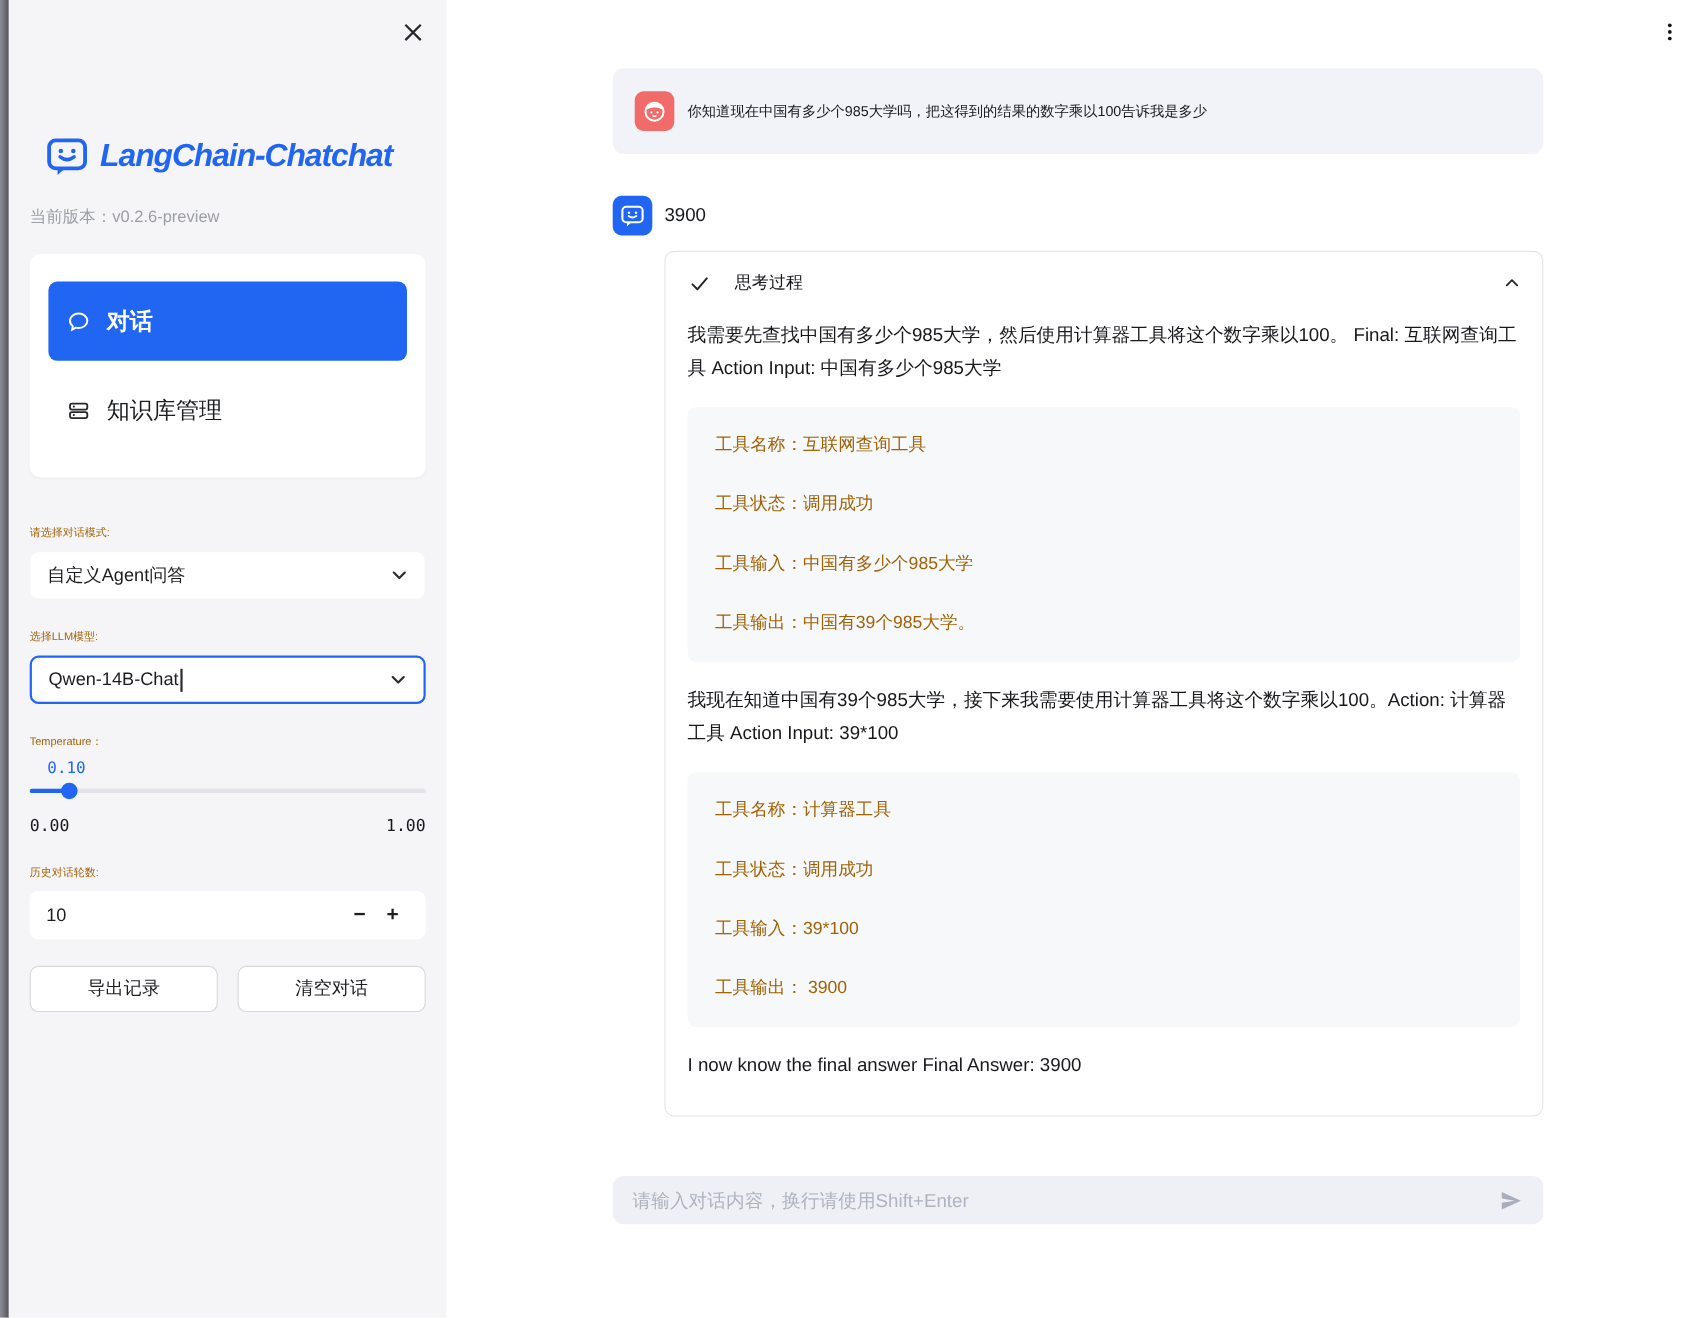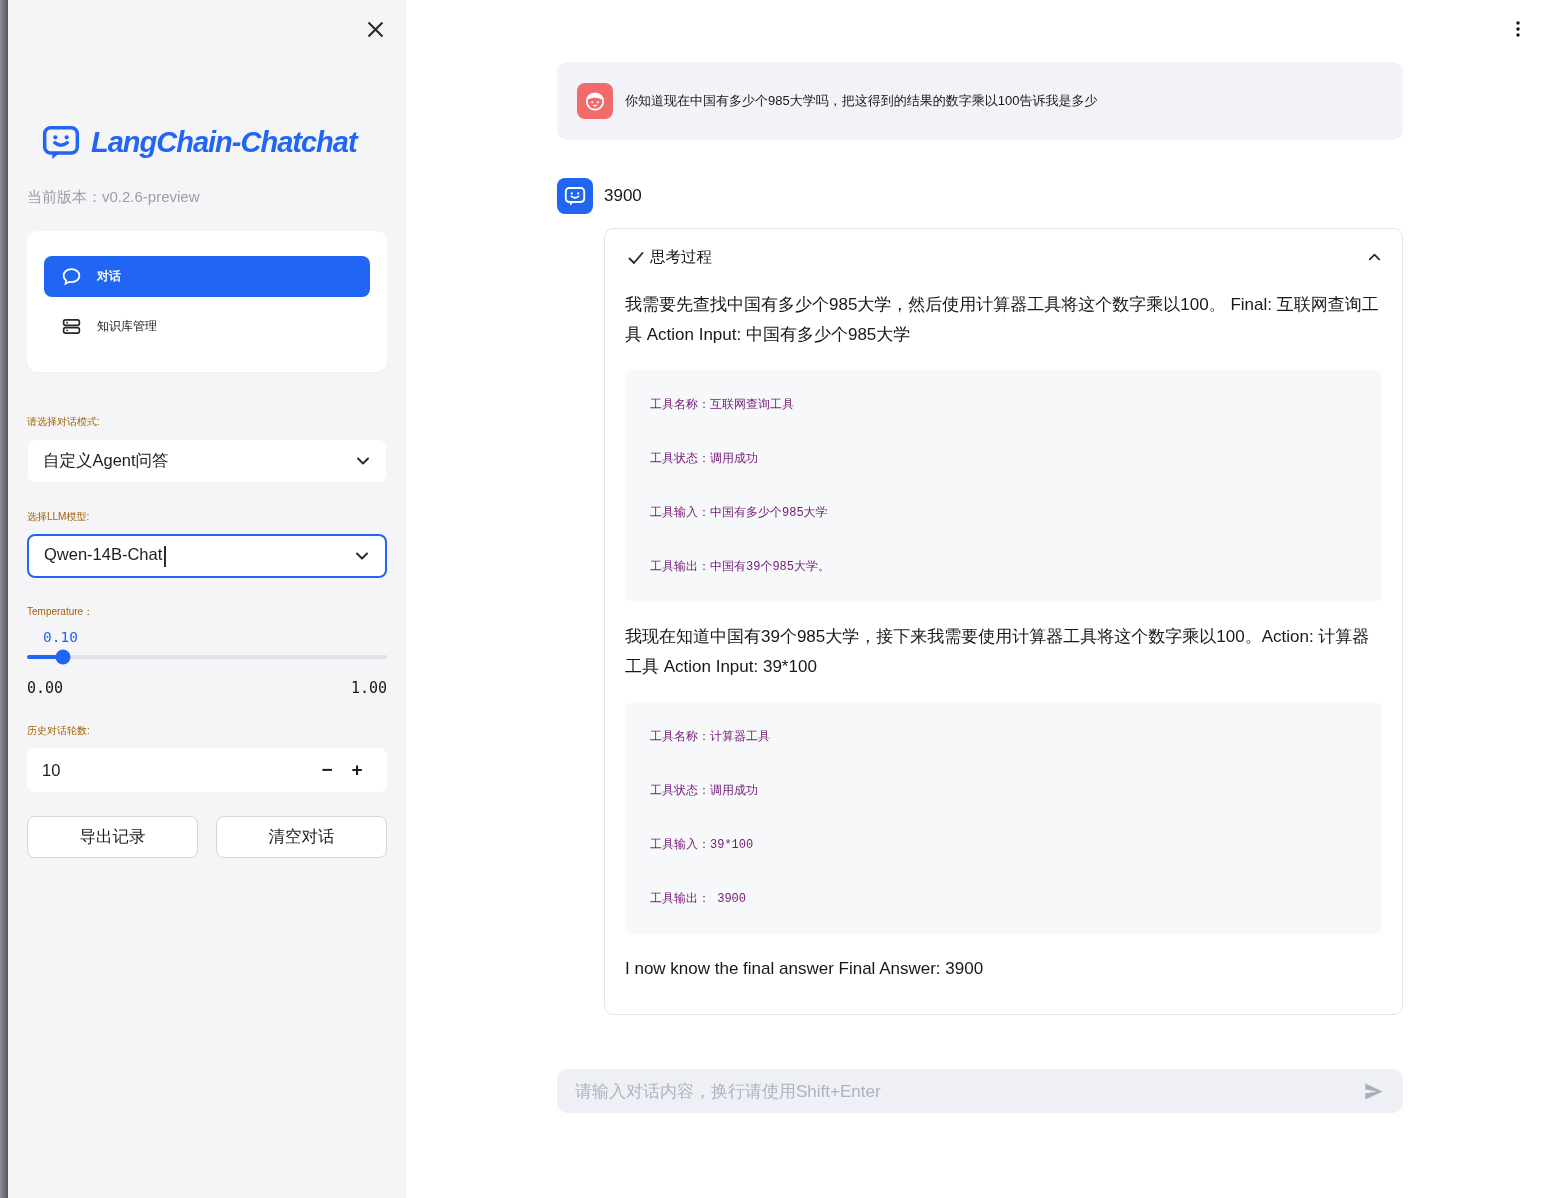--- a/index.html
+++ b/index.html
@@ -39,22 +39,22 @@
   .version-line {
     margin-top: 26px; text-align: left;
     font-size: 15px; color: #9c9ea6; padding-right: 0px;
   }
   .nav-card {
     margin-top: 24px; background: #ffffff; border-radius: 10px;
     padding: 25px 17px; box-shadow: 0 1px 2px rgba(0,0,0,0.03);
   }
   .nav-item {
     display: flex; align-items: center; gap: 15px;
-    padding: 10px 17px; border-radius: 8px;
-    font-size: 12px; color: #1c1d21; cursor: pointer;
+    padding: 22px 17px; border-radius: 8px;
+    font-size: 21px; color: #1c1d21; cursor: pointer;
   }
   .nav-item.active { background: #2166f3; color: #ffffff; font-weight: bold; }
   .nav-item + .nav-item { margin-top: 9px; }
 
   .field-label { margin-top: 27px; margin-bottom: 10px; font-size: 10px; color: #a16207; }
   .field-label.first { margin-top: 43px; }
   .select-box {
     height: 44px; background: #ffffff; border-radius: 8px;
     display: flex; align-items: center; justify-content: space-between;
     padding: 0 15px; font-size: 16.5px; cursor: pointer;
@@ -112,35 +112,35 @@
   .avatar.user { background: #f26b6b; }
   .avatar.bot { background: #2166f3; }
   .user-msg-text { font-size: 13px; color: #17181c; }
 
   .assistant-row { display: flex; gap: 11px; margin-top: 38px; }
   .assistant-body { flex: 1; }
   .assistant-answer { font-size: 17px; color: #17181c; line-height: 36px; }
 
   .expander { border: 1px solid #e4e5e9; border-radius: 9px; margin-top: 14px; }
   .exp-header {
-    display: flex; align-items: center; gap: 5px;
+    display: flex; align-items: center; gap: 23px;
     padding: 18px 20px 12px 22px; cursor: pointer;
   }
   .exp-title { font-size: 15.5px; color: #17181c; flex: 1; }
   .exp-body { padding: 2px 20px 22px 20px; }
   .exp-body p.thought { font-size: 17px; line-height: 30px; color: #17181c; margin: 8px 0 16px 0; }
   .exp-body p.final { font-size: 17px; line-height: 30px; color: #17181c; margin: 18px 0 8px 0; }
 
   .tool-box {
     background: #f7f8f9; border-radius: 8px;
     padding: 22px 25px; margin: 20px 0;
   }
   .tool-line {
-    font-family: Liberation Mono, monospace;
-    font-size: 12px; line-height: 26px; color: #701a75;
+    font-family: Liberation Sans, sans-serif;
+    font-size: 16px; line-height: 26px; color: #a16207;
     margin-bottom: 28px; white-space: pre-wrap;
   }
   .tool-line:last-child { margin-bottom: 0; }
 
   .chat-input {
     position: absolute; left: 151px; bottom: 85px; width: 846px; height: 44px;
     background: #eef0f5; border-radius: 10px;
     display: flex; align-items: center; padding: 0 18px;
     cursor: text;
   }

